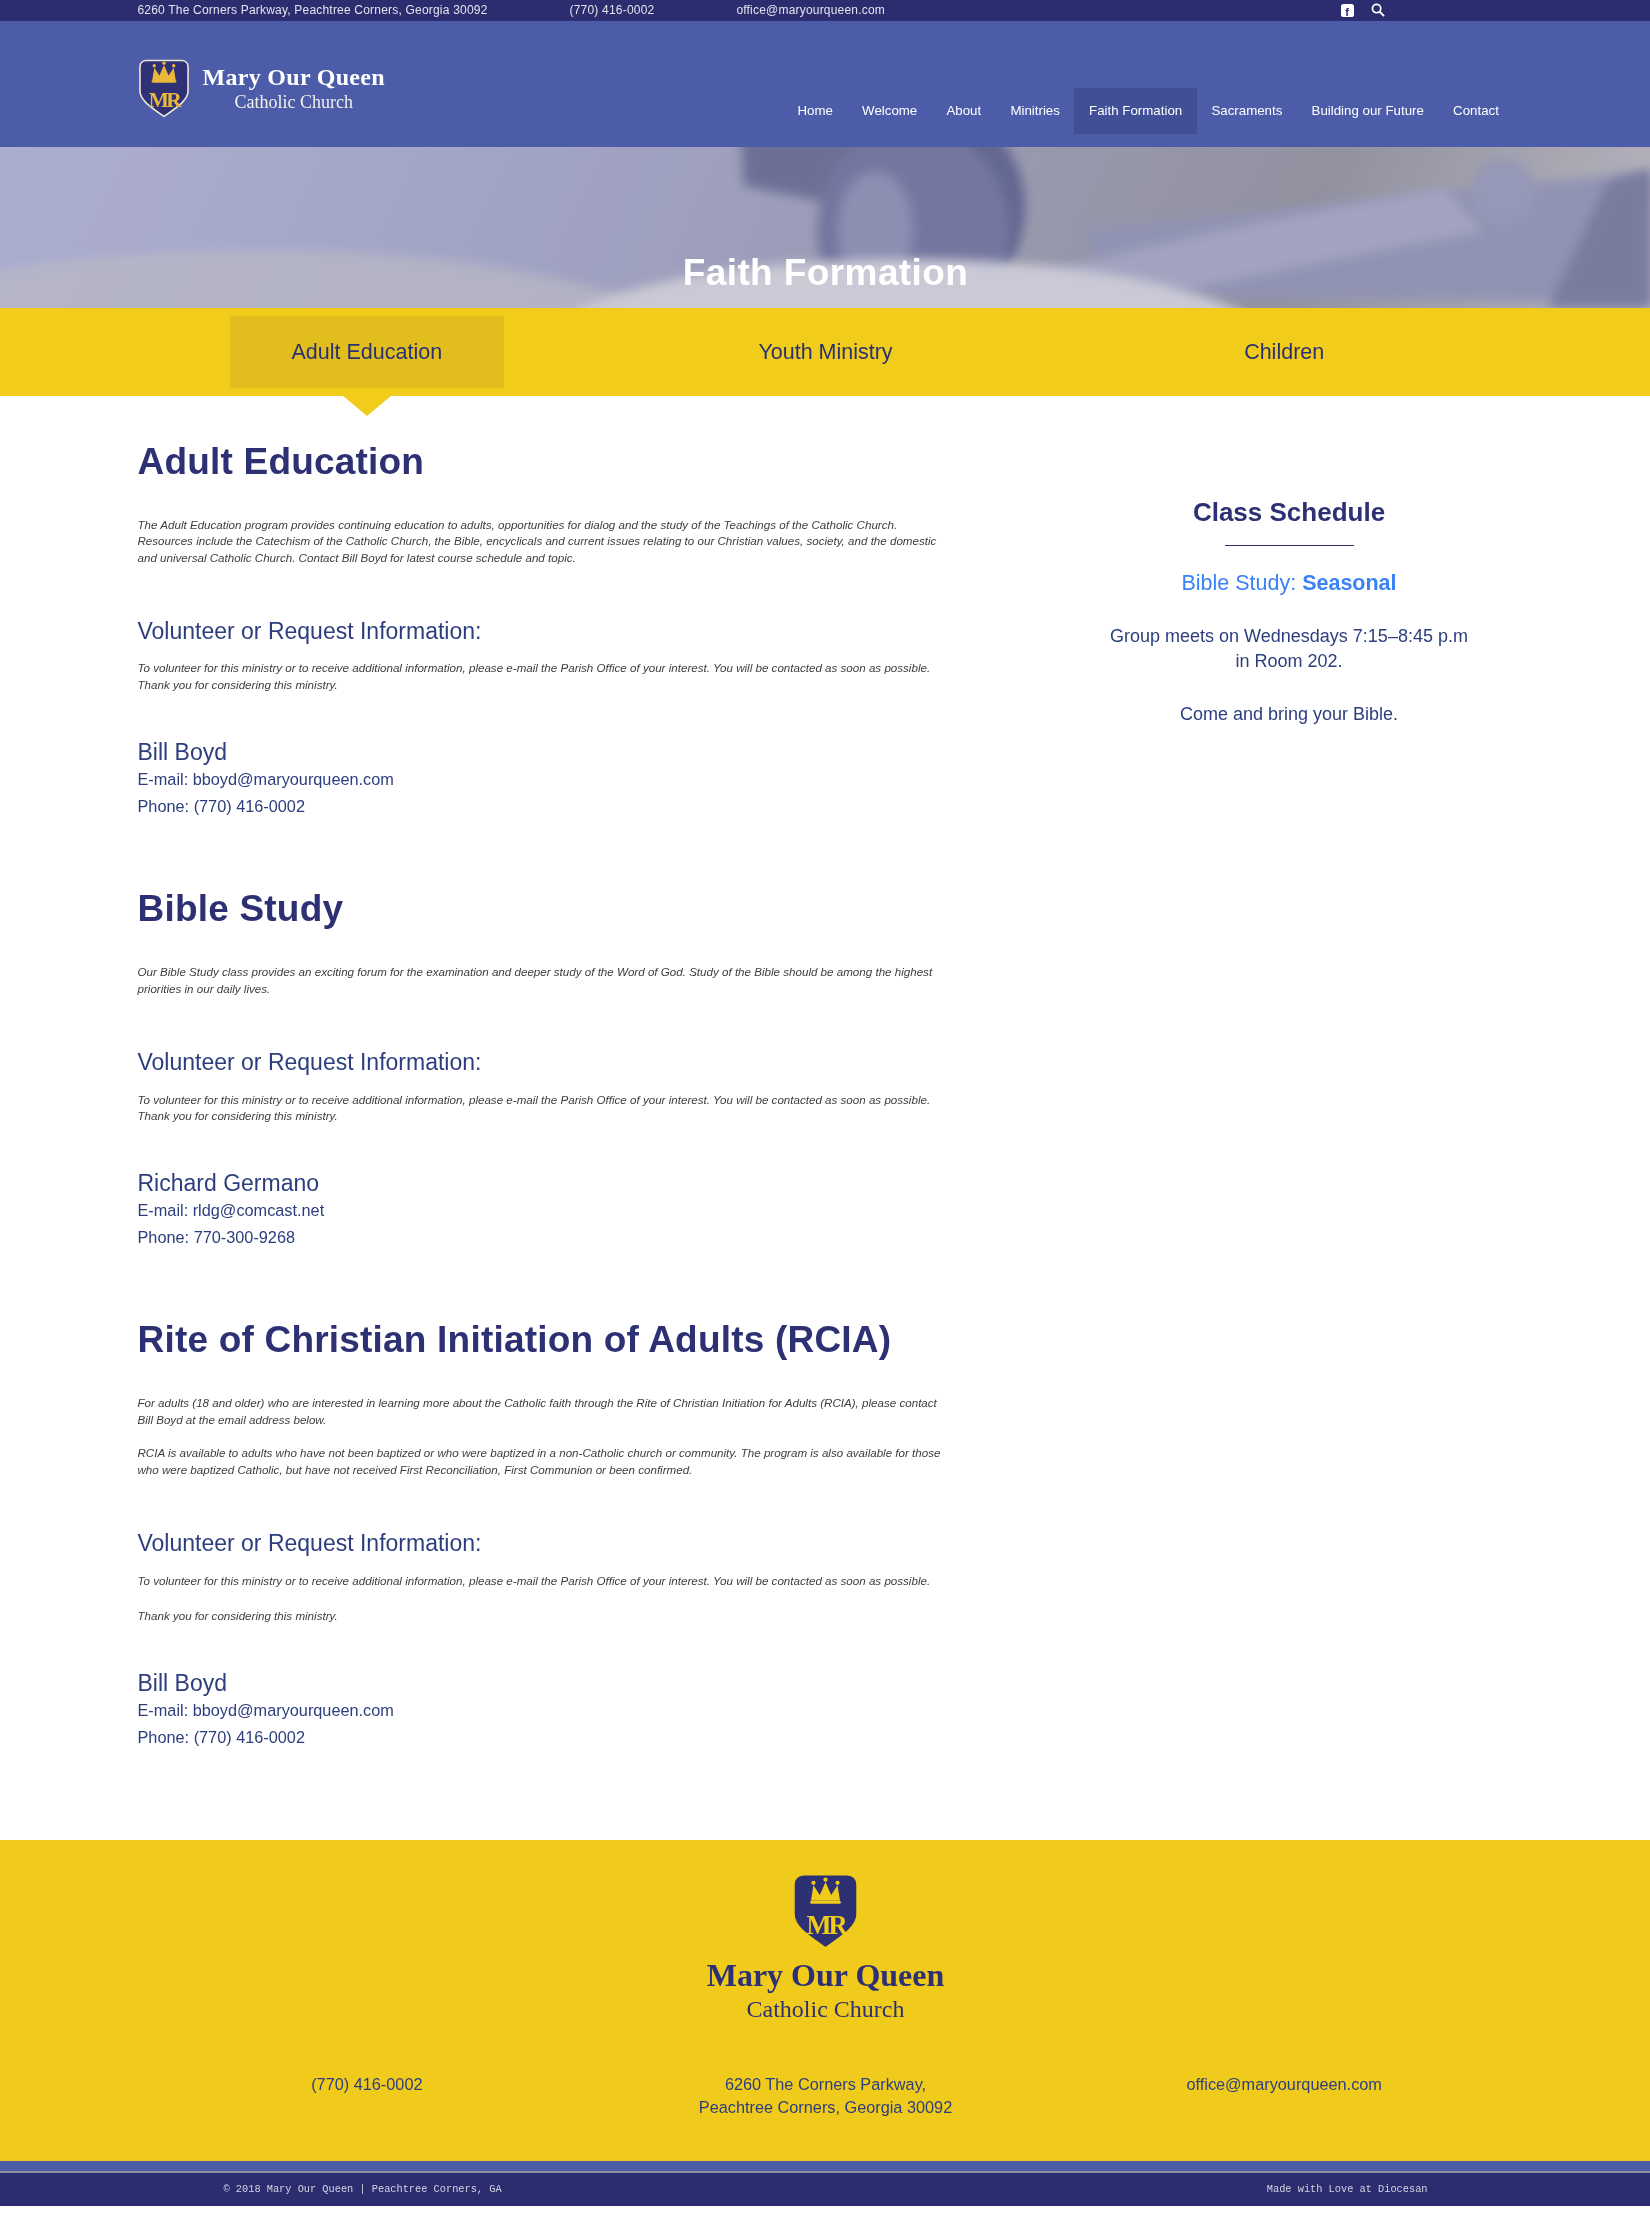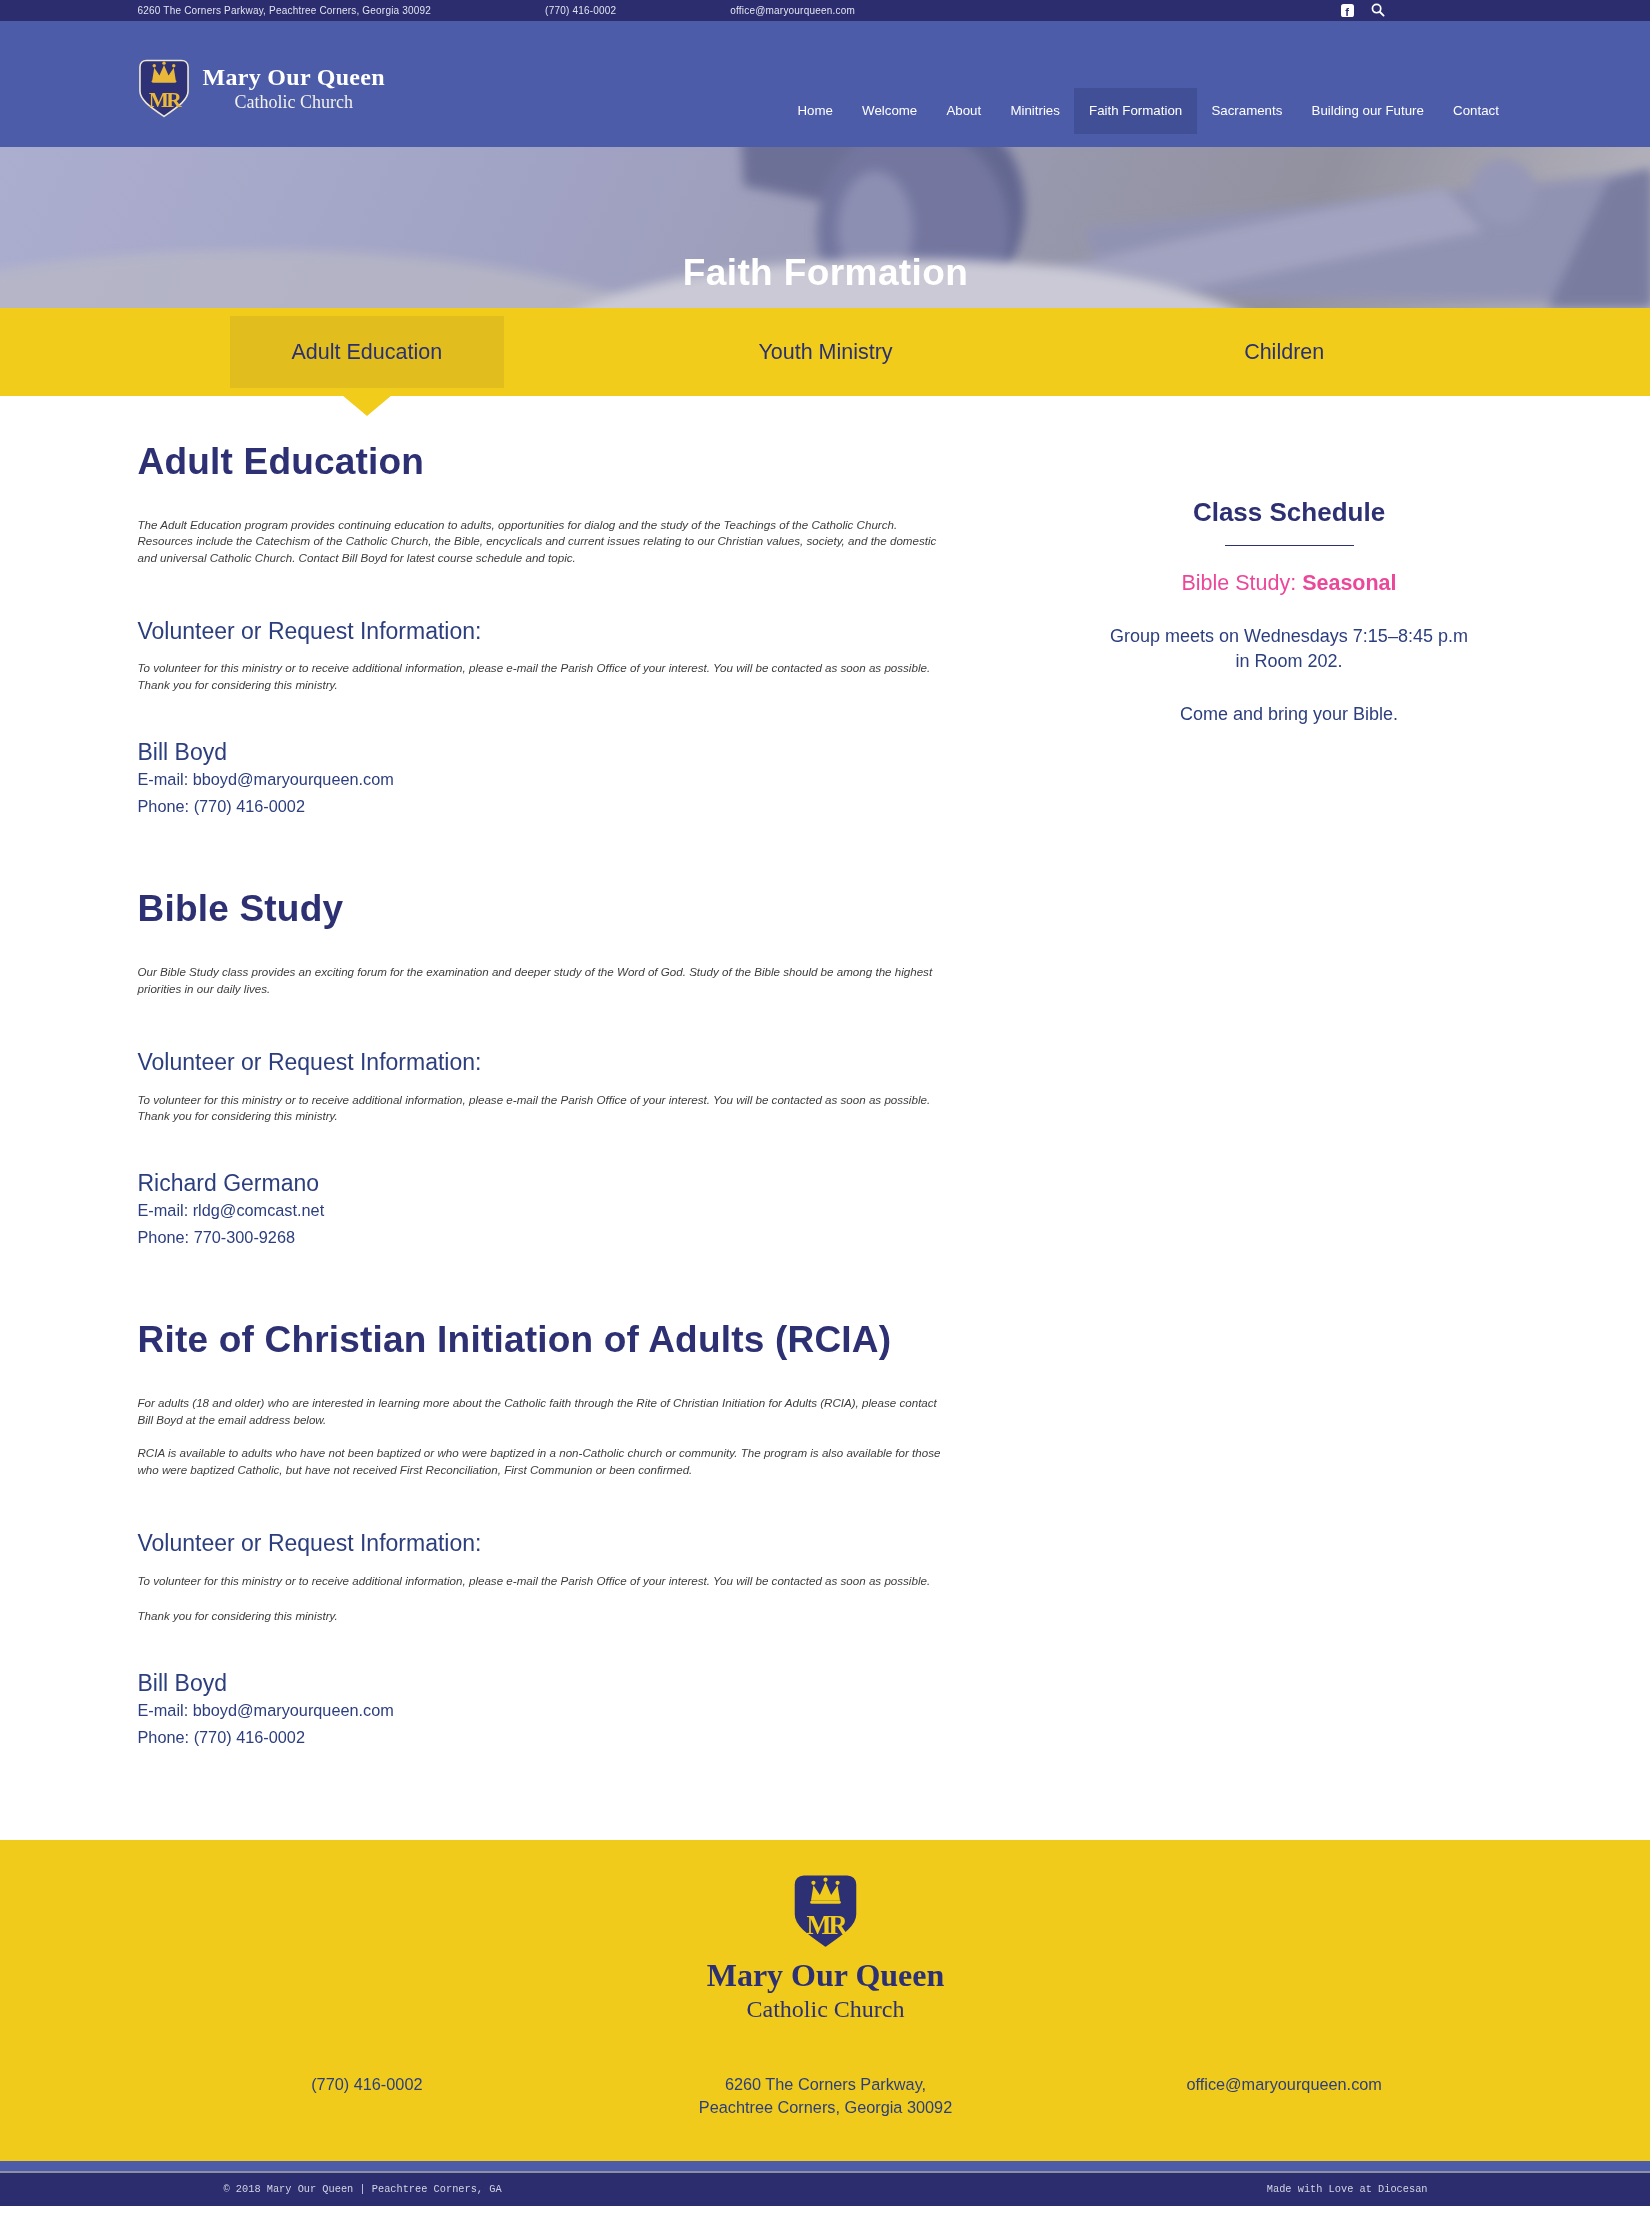--- a/index.html
+++ b/index.html
@@ -3,21 +3,21 @@
 <meta charset="utf-8">
 <style>
   * { box-sizing: border-box; }
   html,body { margin:0; padding:0; }
   body { width:1651px; margin:0 auto; background:#ffffff; font-family:"Liberation Sans", sans-serif; }
   .container { width:1376px; margin:0 auto; position:relative; }
 
   
   .topbar { height:20.6px; background:#2b2d6e; }
   .topbar .container { display:flex; align-items:center; height:100%; }
-  .topbar-info { display:flex; gap:114px; color:#e3e3f0; font-size:10px; letter-spacing:0.2px; }
+  .topbar-info { display:flex; gap:82px; color:#e3e3f0; font-size:12px; letter-spacing:0.2px; }
   .topbar-right { margin-left:auto; display:flex; align-items:center; gap:17px; padding-right:129px; }
   .fb-icon { width:13px; height:13px; background:#ffffff; color:#2b2d6e; border-radius:2.6px;
              display:flex; align-items:flex-end; justify-content:center; font-size:11.2px; font-weight:bold;
              line-height:.9; overflow:hidden; cursor:pointer; }
   .search-btn { display:flex; align-items:center; cursor:pointer; }
 
   
   .navbar { height:126px; background:#4c5ca9; }
   .navbar .container { height:100%; }
   .brand { position:absolute; left:0; top:34px; display:flex; align-items:center; gap:13px; cursor:pointer; }
@@ -67,21 +67,21 @@
   .contact { margin-top:46px; }
   .contact-name { font-size:23px; color:#2c3e7e; }
   .contact-line { font-size:16.3px; color:#2c3e7e; line-height:1.62; }
   .contact-line:first-of-type { margin-top:8.6px; }
   .contact-link { color:#2c3e7e; text-decoration:none; cursor:pointer; }
 
   
   .sidebar { width:447px; margin-left:120px; padding-top:56px; text-align:center; color:#2c3e7e; }
   .sb-title { margin:0; font-size:26px; font-weight:bold; color:#2d3173; }
   .sb-rule { width:129px; height:0.9px; background:#2d3173; margin:17px auto 0; }
-  .sb-subtitle { margin-top:26px; font-size:21.5px; color:#ec4899; }
+  .sb-subtitle { margin-top:26px; font-size:21.5px; color:#3b82f6; }
   .sb-paras { margin-top:27.5px; font-size:18px; line-height:1.4; }
   .sb-paras p { margin:16px; white-space:pre-line; }
   .sb-paras p + p { margin-top:27.5px; }
 
   
   .footer { background:#f0cb1b; padding:34px 0 41px; text-align:center; }
   .footer .crest-svg { width:67px; height:74px; margin:0 auto; }
   .footer-brand-title { font-family:"Liberation Serif", serif; font-weight:bold; font-size:32px; color:#2d3173; margin-top:8.6px; }
   .footer-brand-subtitle { font-family:"Liberation Serif", serif; font-size:24px; color:#2d3173; margin-top:1.7px; }
   .footer-info { display:flex; margin-top:50px; }

